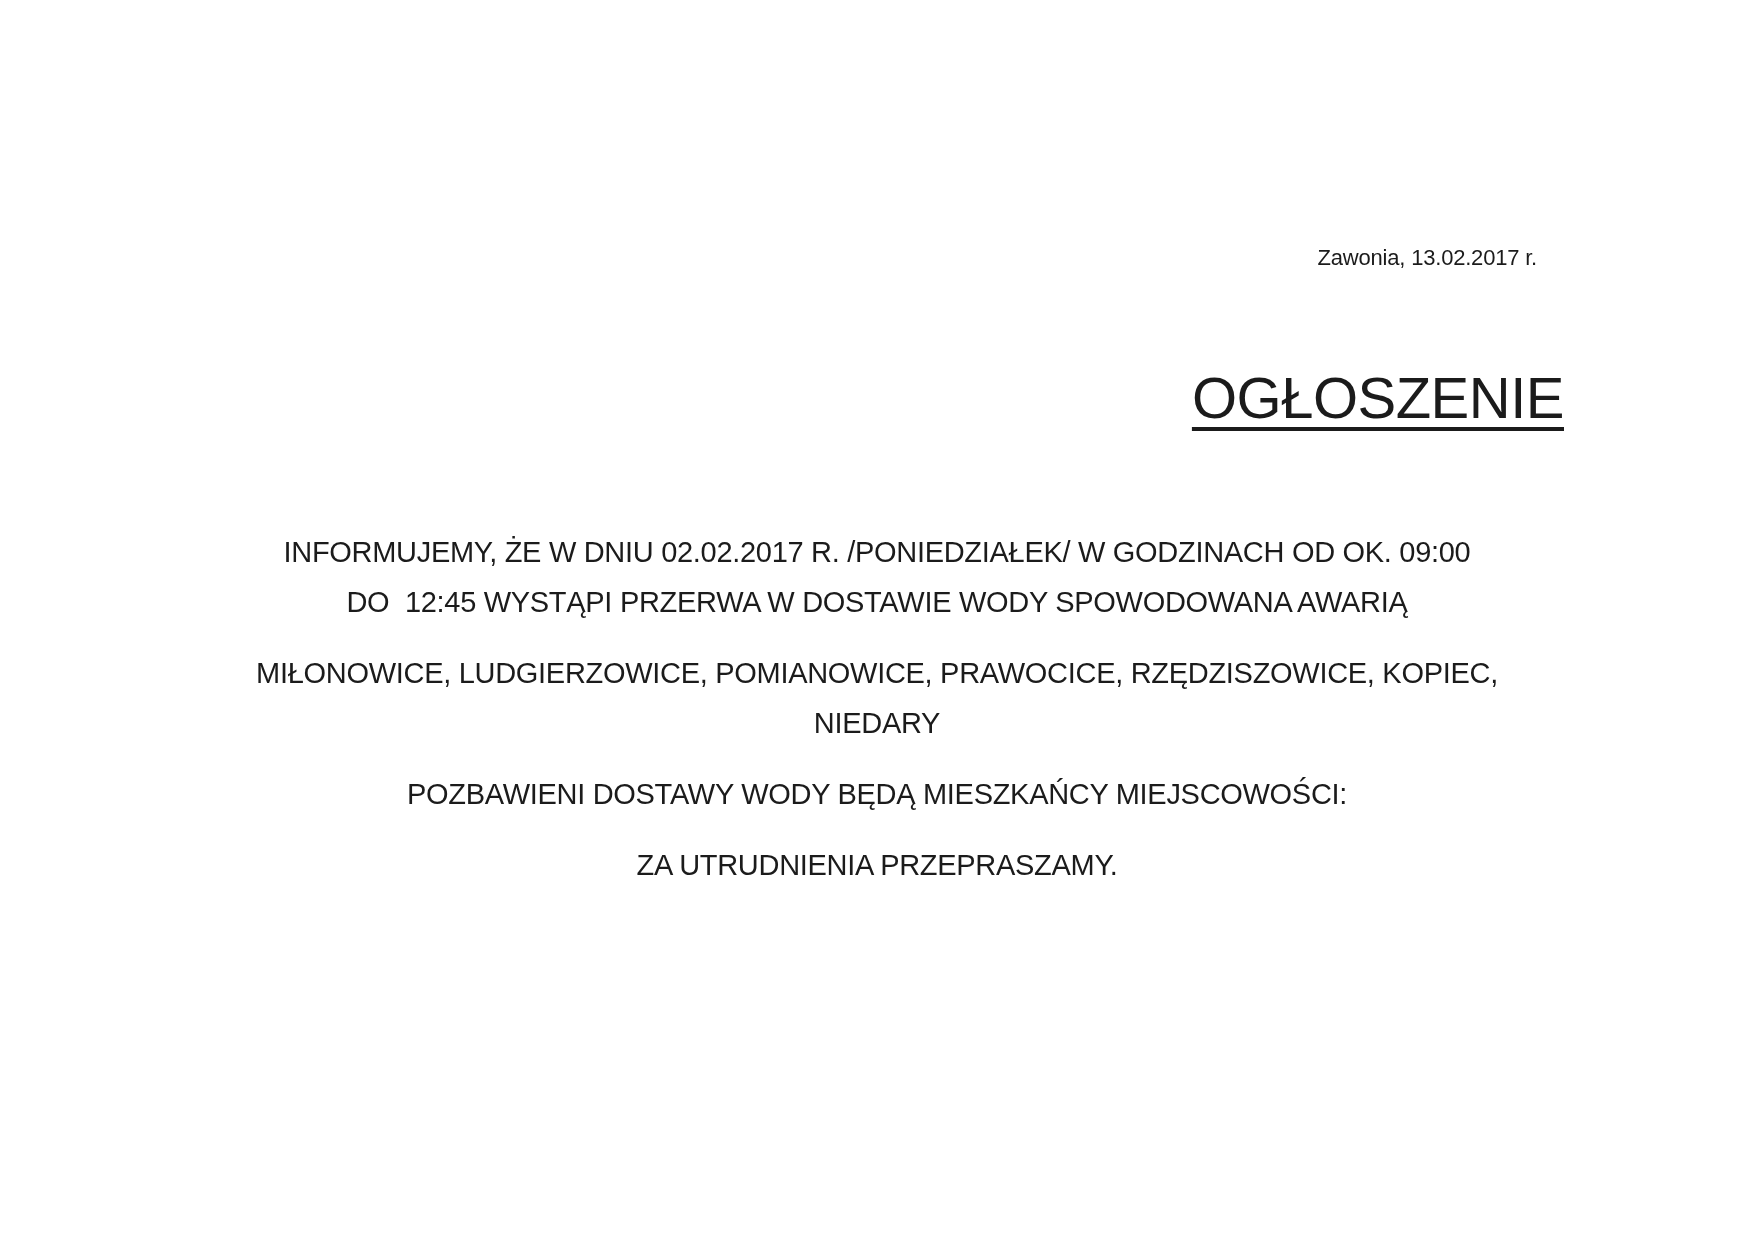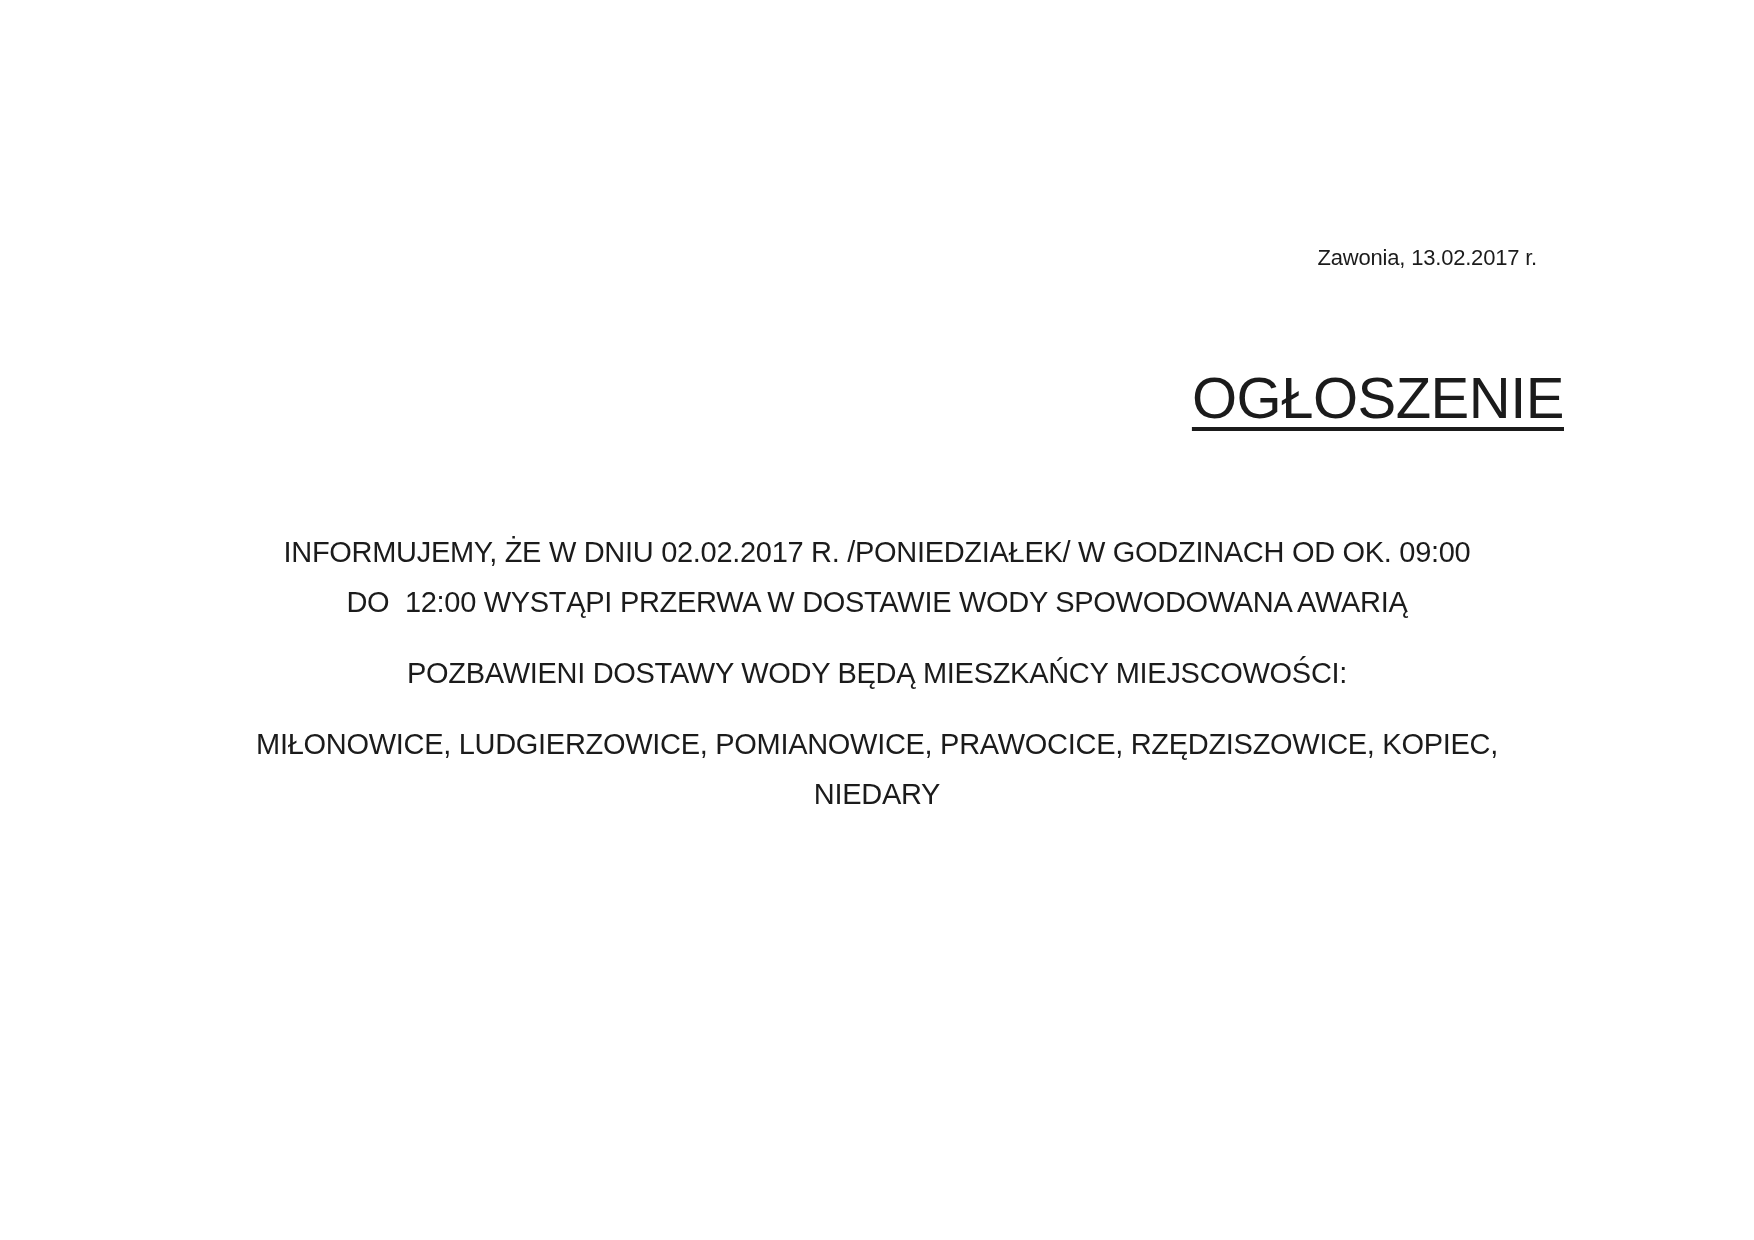--- a/index.html
+++ b/index.html
@@ -67,27 +67,30 @@
 
 <div class="page">
   <div class="content">
 
     <div class="dateline">Zawonia, 13.02.2017 r.</div>
 
     <h1 class="title"><span class="title-text">OGŁOSZENIE</span></h1>
 
     <div class="para first">
       <div class="line">INFORMUJEMY, ŻE W DNIU 02.02.2017 R. /PONIEDZIAŁEK/ W GODZINACH OD OK. 09:00</div>
-      <div class="line">DO  12:00 WYSTĄPI PRZERWA W DOSTAWIE WODY SPOWODOWANA AWARIĄ</div>
+      <div class="line">DO  12:45 WYSTĄPI PRZERWA W DOSTAWIE WODY SPOWODOWANA AWARIĄ</div>
+    </div>
+
+    <div class="para">
+      <div class="line">MIŁONOWICE, LUDGIERZOWICE, POMIANOWICE, PRAWOCICE, RZĘDZISZOWICE, KOPIEC,</div>
+      <div class="line">NIEDARY</div>
     </div>
 
     <div class="para">
       <div class="line">POZBAWIENI DOSTAWY WODY BĘDĄ MIESZKAŃCY MIEJSCOWOŚCI:</div>
     </div>
 
     <div class="para">
-      <div class="line">MIŁONOWICE, LUDGIERZOWICE, POMIANOWICE, PRAWOCICE, RZĘDZISZOWICE, KOPIEC,</div>
-      <div class="line">NIEDARY</div>
+      <div class="line">ZA UTRUDNIENIA PRZEPRASZAMY.</div>
     </div>
-
 
   </div>
 </div>
 
 </body></html>

